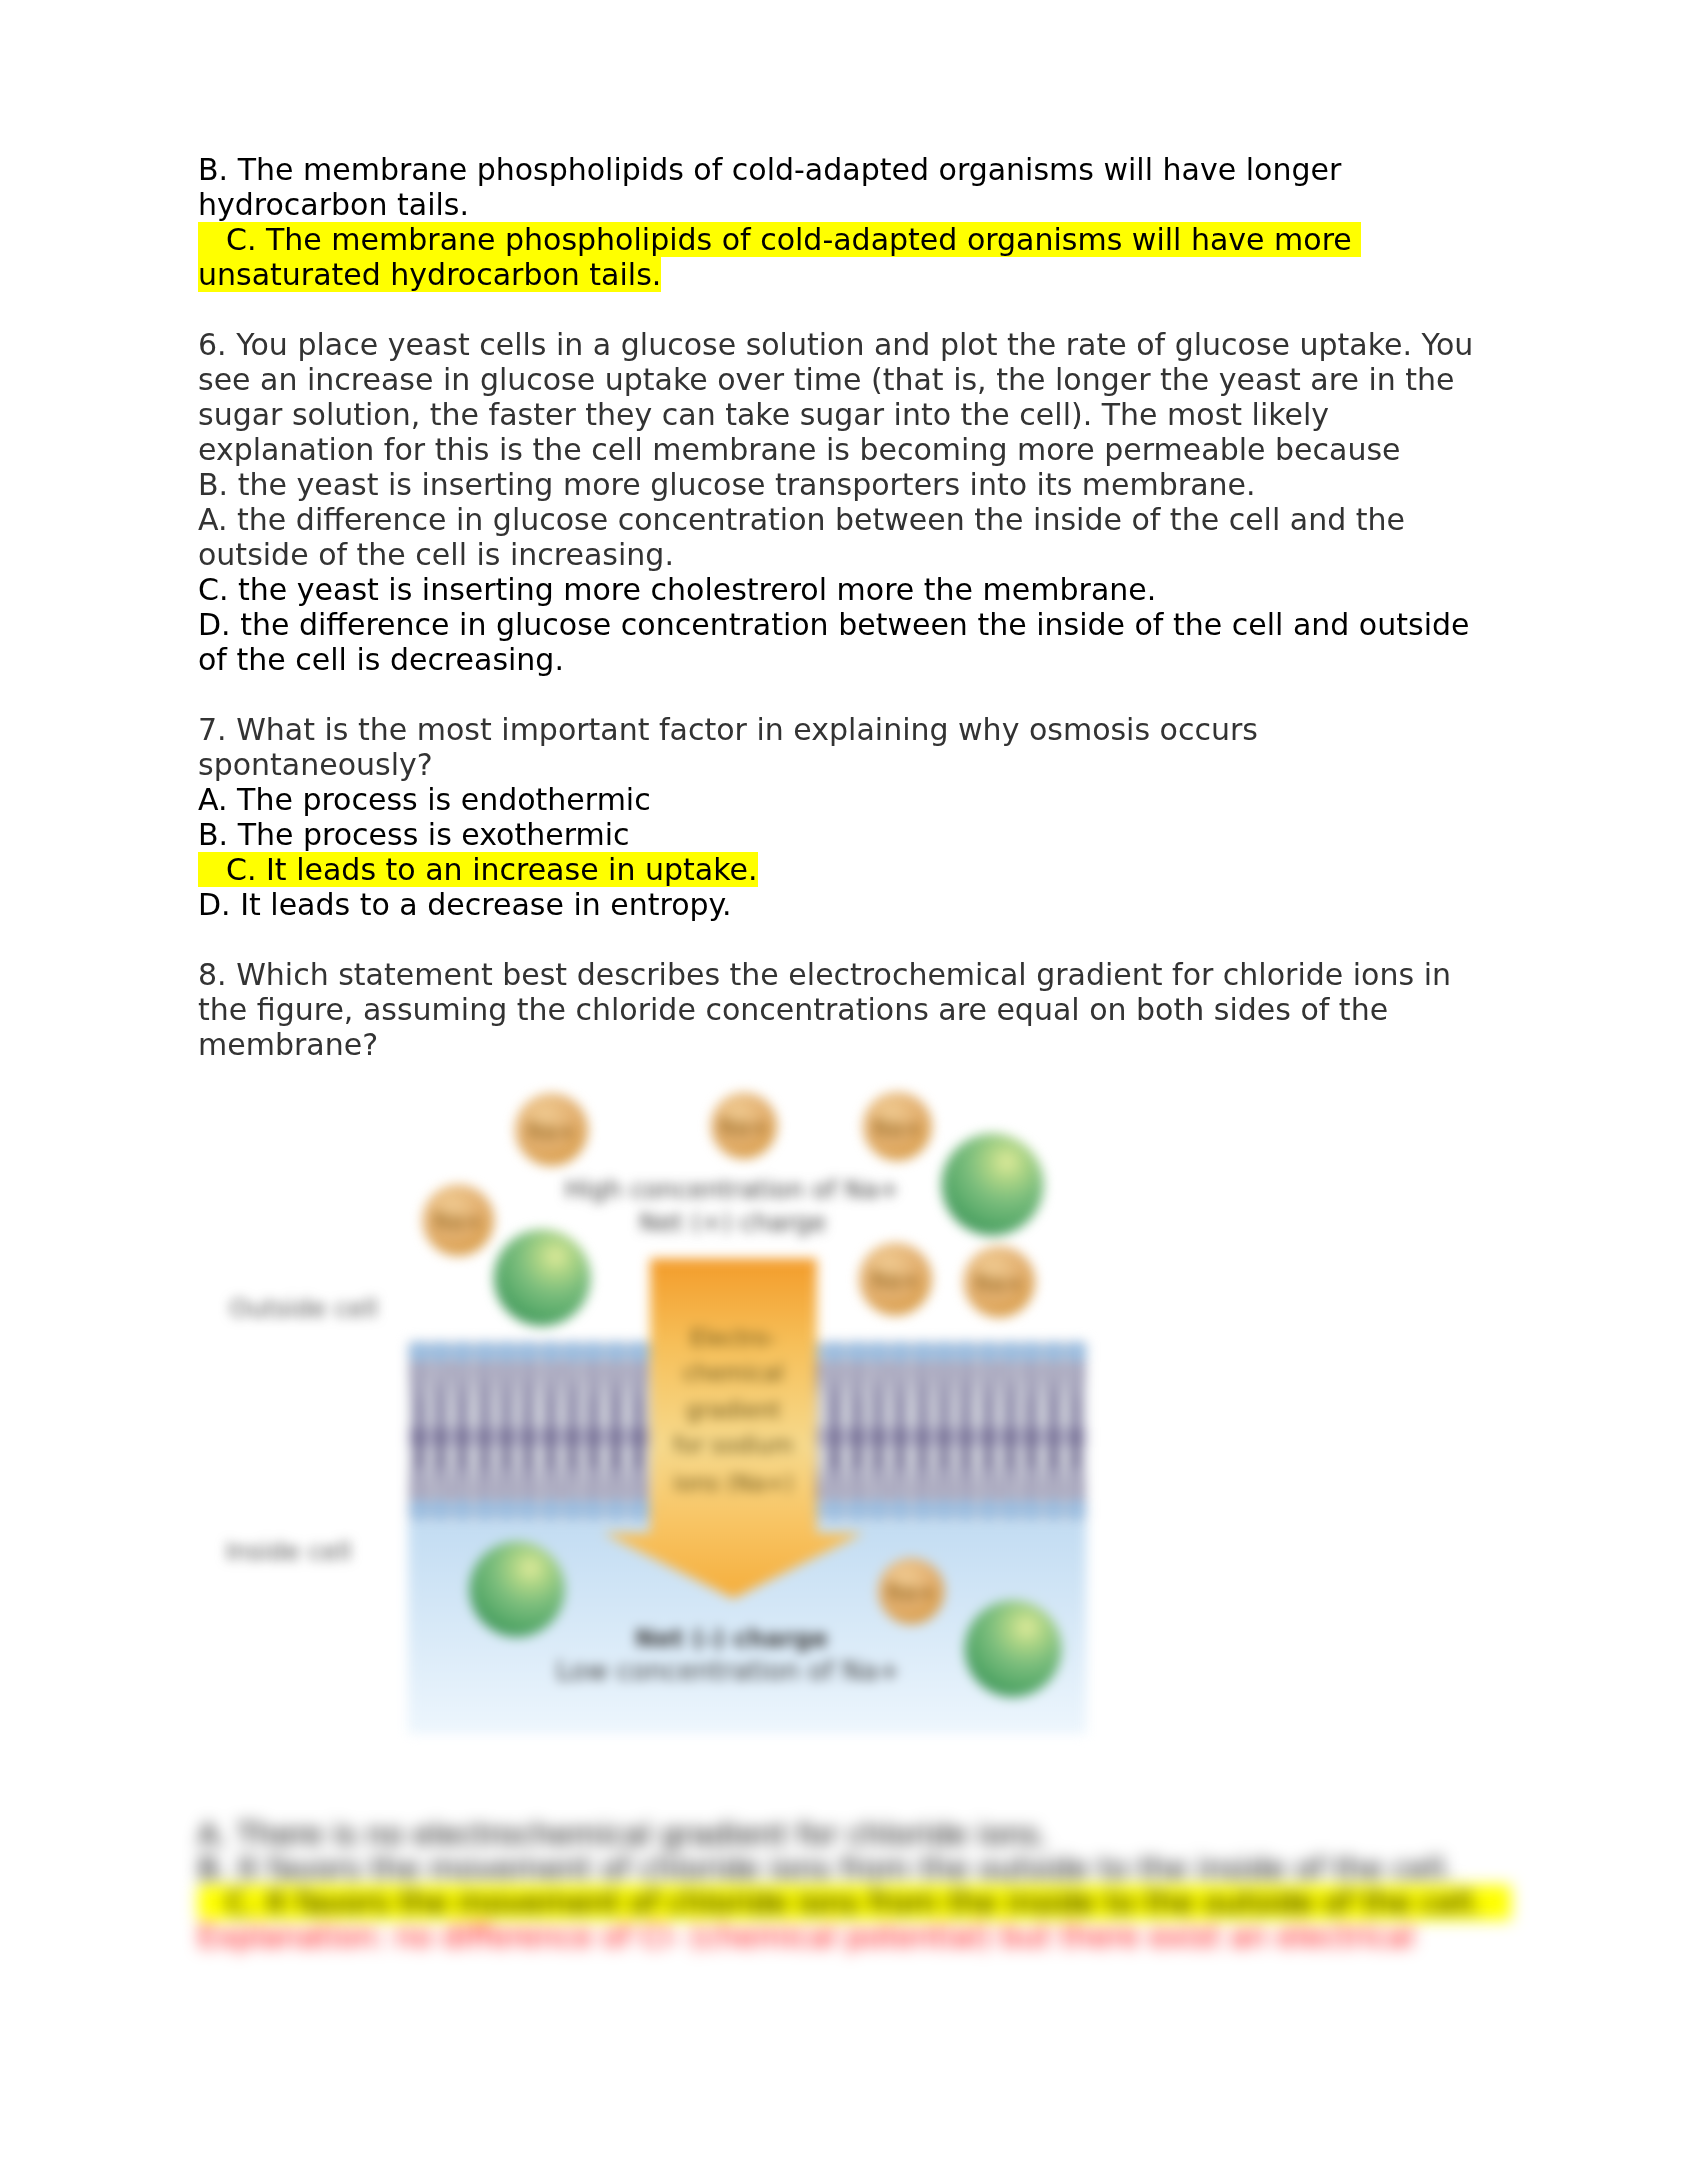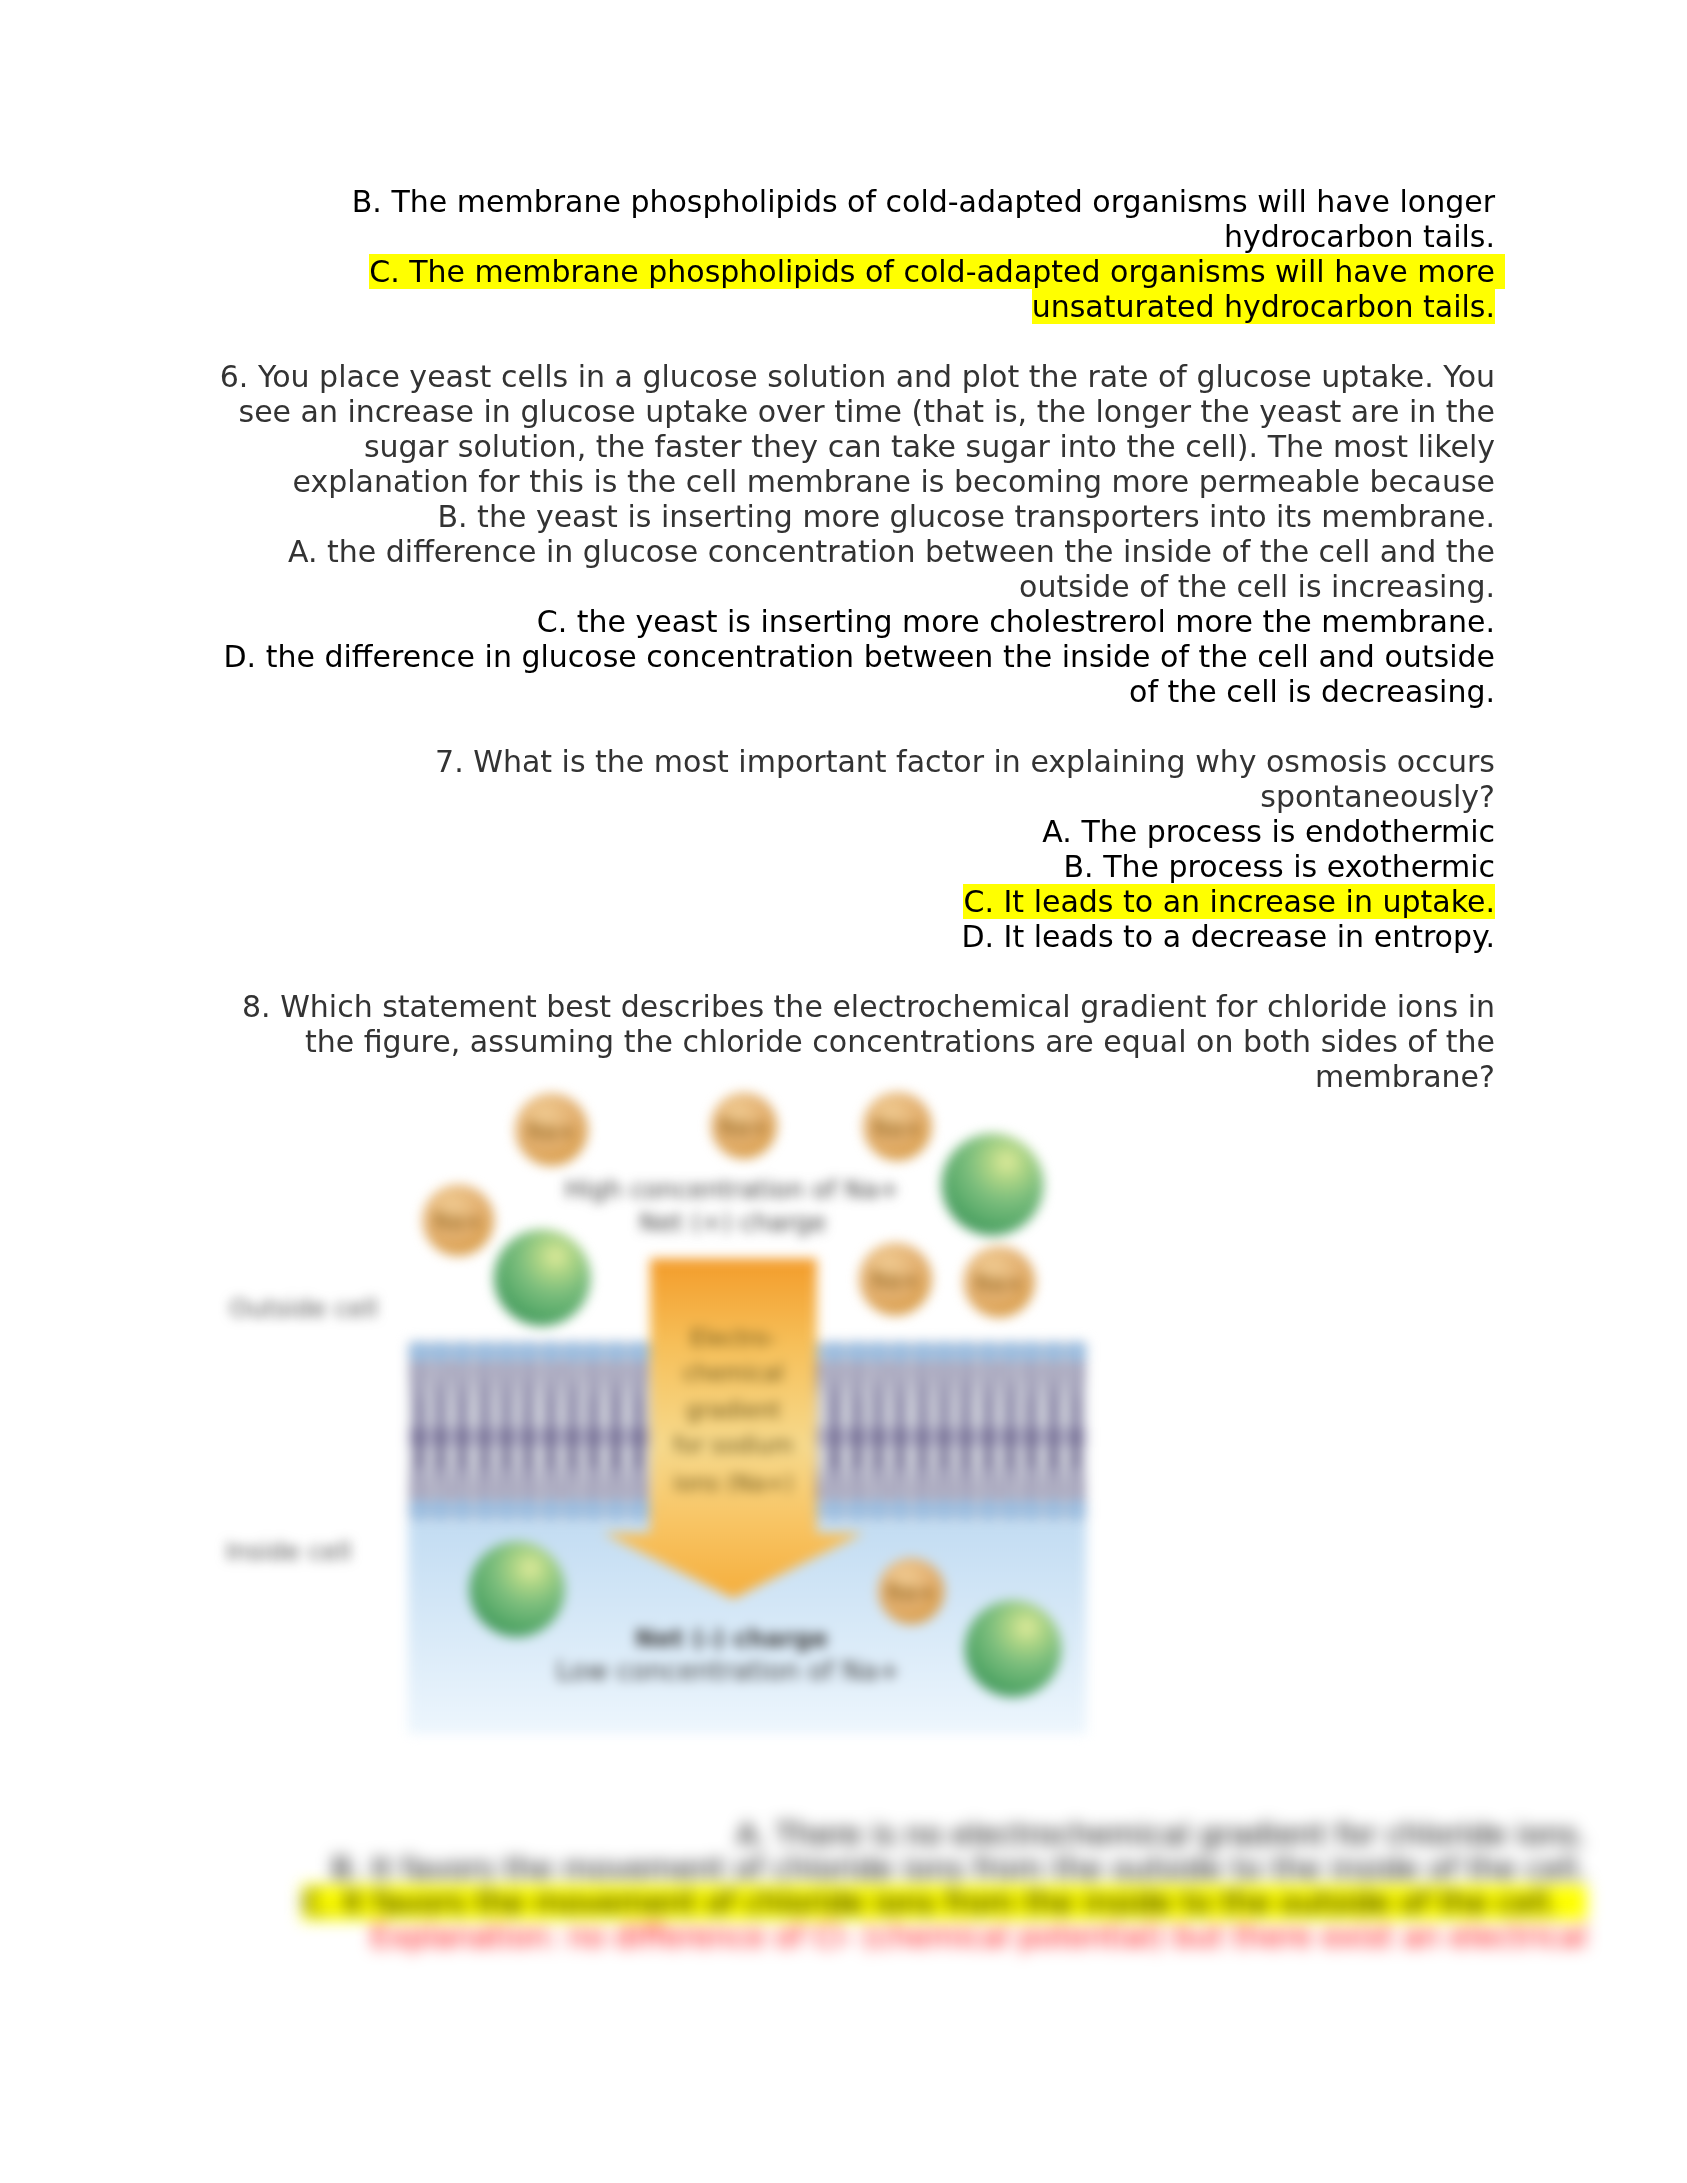--- a/index.html
+++ b/index.html
@@ -1,25 +1,25 @@
 <!DOCTYPE html>
 <html style="font-size:10.6px"><head>
 <meta charset="utf-8">
 <title>Study guide page</title>
 <style>
   html,body{margin:0;padding:0;background:#ffffff;}
   body{width:1687px;height:2183px;overflow:hidden;
        font-family:"DejaVu Sans",sans-serif;
        -webkit-font-smoothing:antialiased;}
   .page{position:relative;width:1687px;height:2183px;background:#ffffff;overflow:hidden;}
-  .doc{position:absolute;left:198px;top:184px;width:1297px;text-align:right;}
+  .doc{position:absolute;left:198px;top:152px;width:1297px;}
   p{margin:0;font-size:30px;line-height:35px;color:#333333;
     white-space:pre-wrap;letter-spacing:0;}
   p.black{color:#000000;}
-  .hl{background:#FFFF00;}
+  .hl{background:#FFFF00;padding-left:28px;}
   .blank{height:35px;}
   p.red{color:#FF0000;}
   .answers{top:1818px;left:198px;width:1389px;filter:blur(8px);}
   .answers p{line-height:34px;white-space:pre;}
 
   
   .figwrap{position:absolute;left:0;top:0;width:1687px;height:2183px;
            pointer-events:none;}
   .fig{position:absolute;filter:blur(6px);}
   .iontx{font-family:"DejaVu Sans",sans-serif;font-size:34px;fill:#8a5a12;

